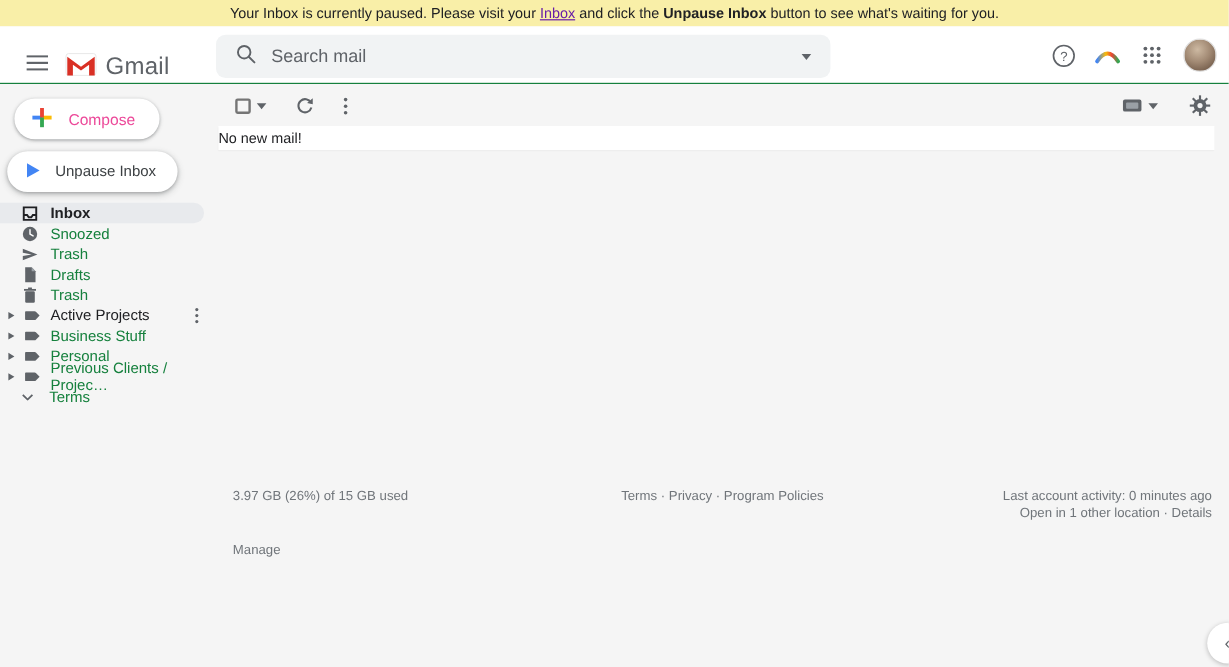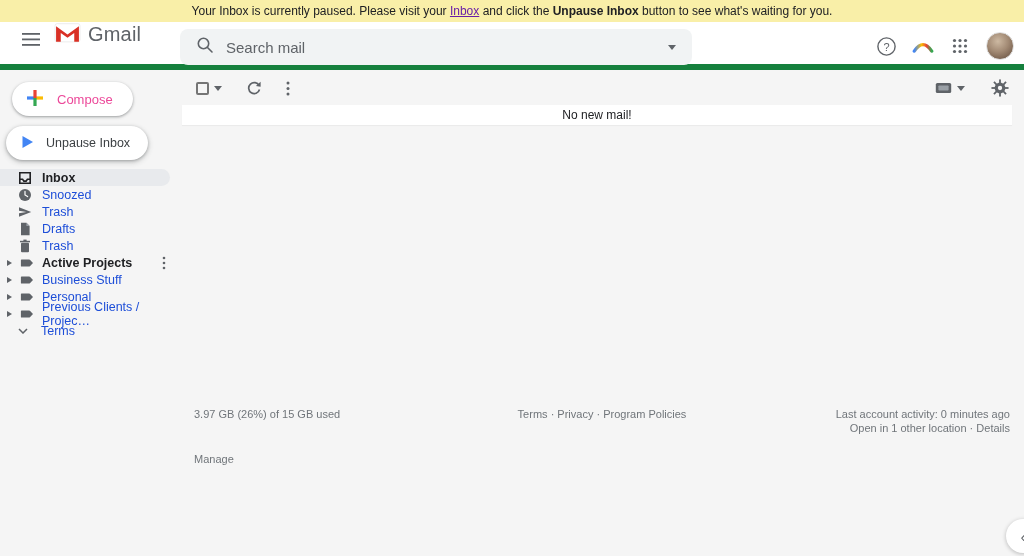--- a/index.html
+++ b/index.html
@@ -11,21 +11,21 @@
   
   .banner {
     height:22px; background:#f9efa8; display:flex; align-items:center;
     justify-content:center; font-size:12px; color:#202124; white-space:pre;
   }
   .banner a { color:#681da8; text-decoration:underline; cursor:pointer; }
   .banner b { font-weight:bold; }
   
   .header {
     height:48px; background:#ffffff; position:relative;
-    display:flex; align-items:flex-start; border-bottom:6px solid #15803d;
+    display:flex; align-items:flex-end; border-bottom:1px solid #15803d;
   }
   .hamburger { margin-left:14px; width:34px; height:34px; display:flex; align-items:center; justify-content:center; cursor:pointer; border-radius:50%; }
   .logo { display:flex; align-items:center; gap:7px; margin-left:6px; cursor:default; }
   .logo-text { font-size:20px; color:#5f6368; letter-spacing:.2px; }
   .search {
     position:absolute; left:180px; top:7px; width:512px; height:36px;
     background:#f1f3f4; border-radius:8px; display:flex; align-items:center; padding:0 16px;
   }
   .search input {
     flex:1; border:none; outline:none; background:transparent;
@@ -54,28 +54,28 @@
   .unpause {
     position:absolute; left:6px; top:56px; height:34px; padding:0 18px 0 15px;
     background:#fff; border-radius:17px; box-shadow:0 1px 3px rgba(60,64,67,.35),0 2px 5px 1px rgba(60,64,67,.18);
     display:flex; align-items:center; gap:12px; cursor:pointer;
     font-size:12.5px; color:#3c4043; font-weight:500;
   }
   
   .nav { position:absolute; top:99px; left:0; right:0; }
   .nav-row {
     height:17px; display:flex; align-items:center; padding-left:18px;
-    font-size:12.5px; color:#1d4ed8; cursor:pointer;
+    font-size:12.5px; color:#15803d; cursor:pointer;
   }
   .nav-row .nav-icon { width:14px; height:14px; margin-right:10px; flex:none; display:flex; align-items:center; justify-content:center; }
   .nav-row.selected {
     background:#e8eaed; width:170px; border-radius:0 16px 16px 0;
     font-weight:bold; color:#202124;
   }
-  .nav-row.bold { font-weight:bold; color:#202124;text-align:right; }
+  .nav-row.bold { font-weight:normal; color:#202124;text-align:right; }
   .label-row { padding-left:5px; }
   .label-row .twisty { width:8px; margin-right:7px; flex:none; display:flex; }
   .label-row .nav-icon { margin-right:8px; }
   .row-menu { margin-left:auto; margin-right:14px; display:flex; cursor:pointer; }
   .more-row { padding-left:17px; }
   .more-row .nav-icon { width:11px; margin-right:13px; }
   
   .toolbar {
     position:absolute; top:5px; left:0; right:0; height:26px;
     display:flex; align-items:center; padding:0 15px 0 16px;
@@ -84,21 +84,21 @@
   .tb-caret { margin-left:5px; cursor:pointer; }
   .tb-icon { display:flex; align-items:center; justify-content:center; cursor:pointer; }
   .tb-refresh { margin-left:24px; }
   .tb-dots { margin-left:24px; }
   .tb-spacer { flex:1; }
   .tb-input { margin-right:5px; }
   .tb-gear { margin-left:26px; }
   
   .mail-strip {
     position:absolute; top:35px; left:2px; right:12px; height:20px;
-    background:#fff; display:flex; align-items:center; justify-content:center;
+    background:#fff; display:flex; align-items:center; 
     font-size:12px; color:#202124; box-shadow:0 1px 1px rgba(0,0,0,.04);
   }
   
   .footer {
     position:absolute; top:337px; left:14px; right:14px;
     display:flex; font-size:11px; color:#70757a; line-height:14px;
   }
   .f-left { width:33%; }
   .f-center { width:34%; text-align:center; }
   .f-right { width:33%; text-align:right; }

